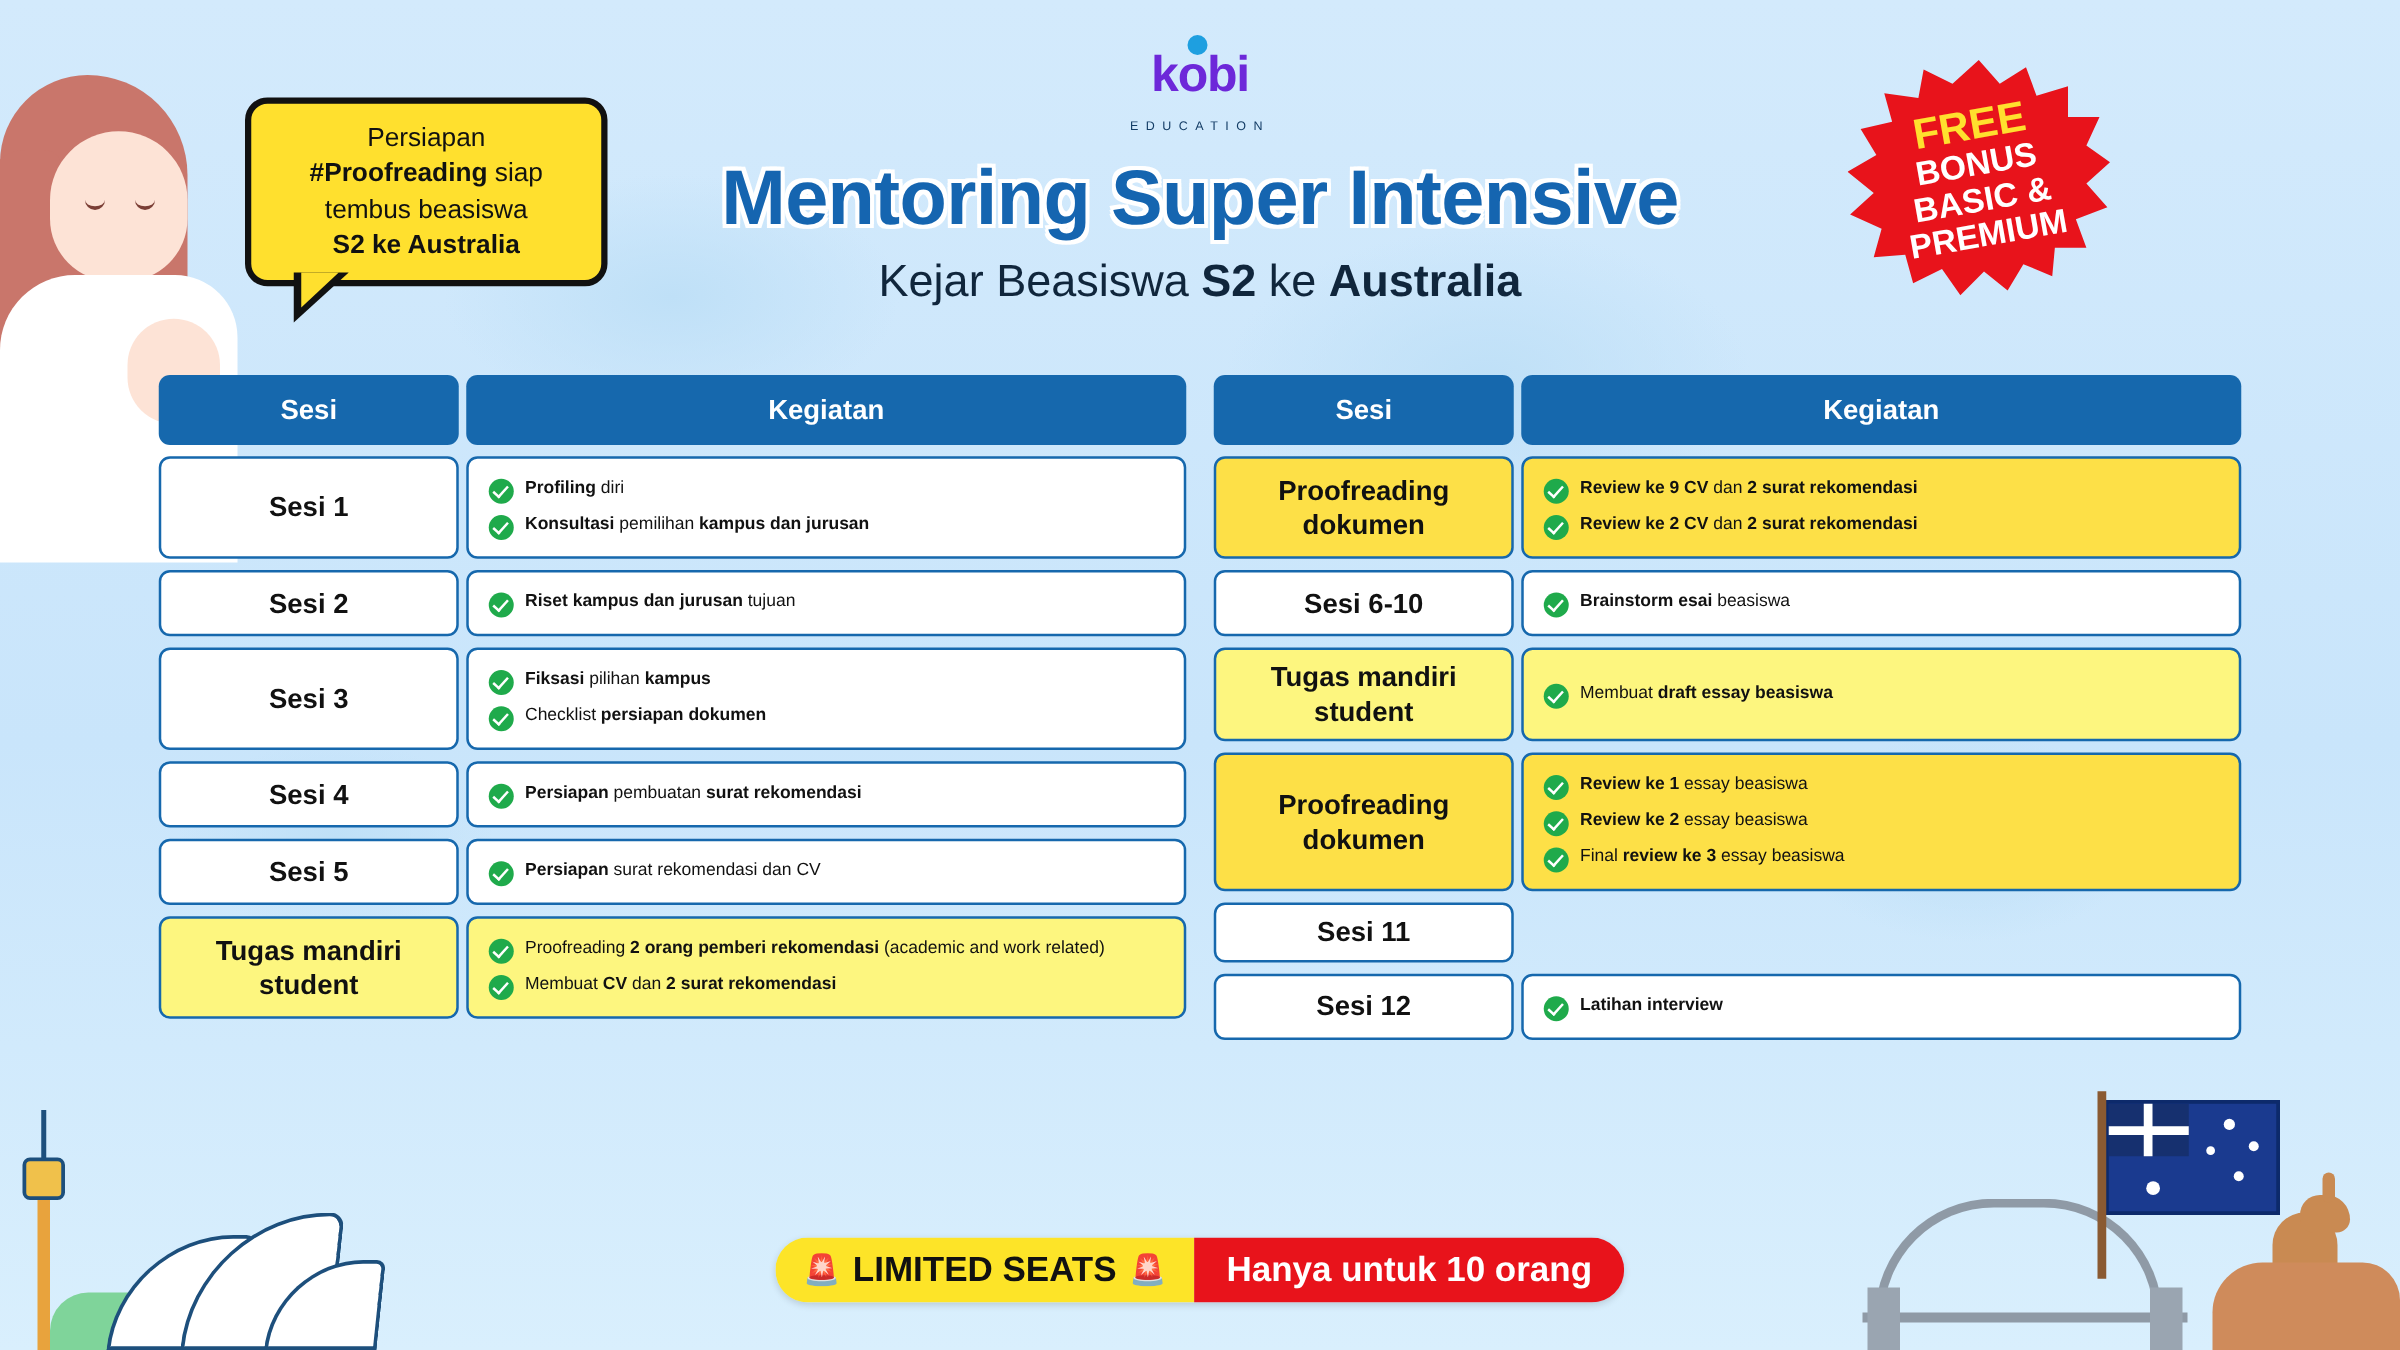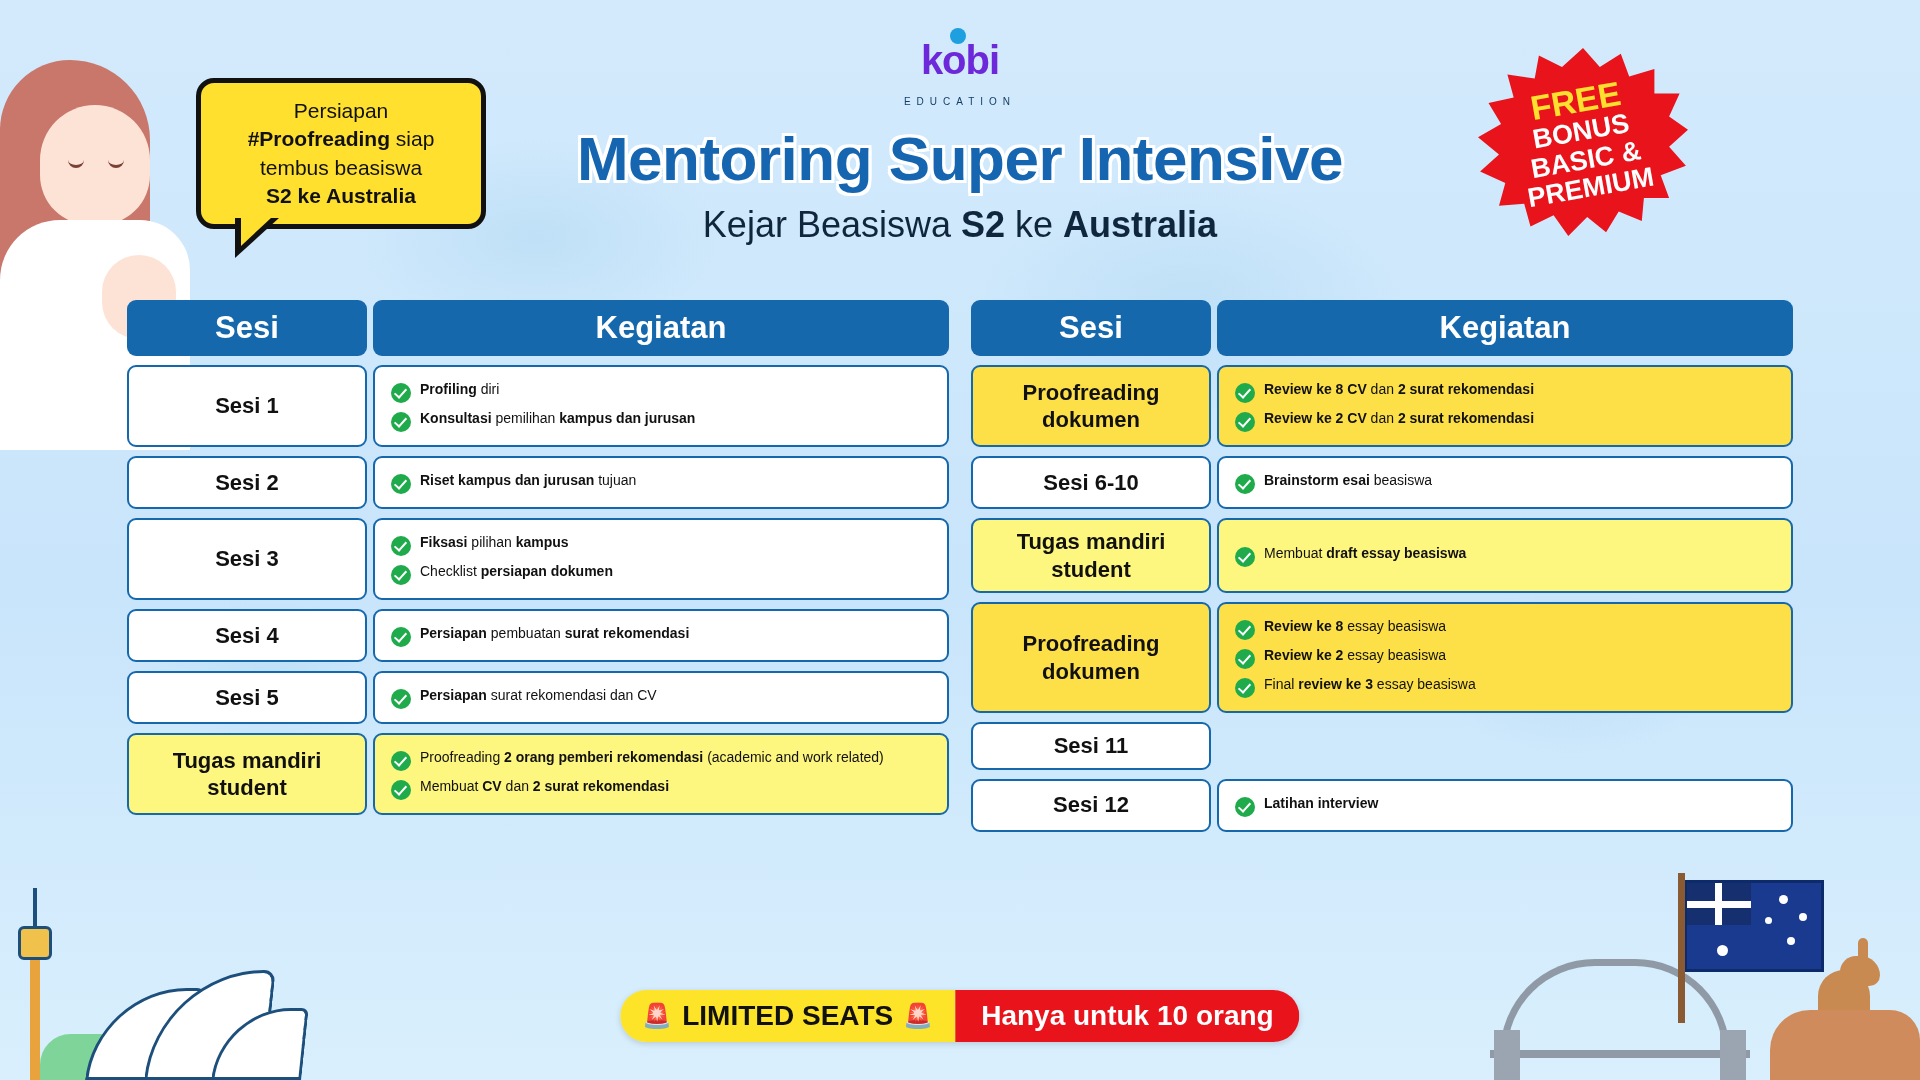--- a/index.html
+++ b/index.html
@@ -82,21 +82,21 @@
   .burst .free { color: #ffe02e; font-size: 34px; font-weight: bold; line-height: 1; }
   .burst .l2, .burst .l3, .burst .l4 { color: #fff; font-weight: bold; line-height: 1.05; }
   .burst .l2 { font-size: 27px; } .burst .l3 { font-size: 27px; } .burst .l4 { font-size: 27px; }
 
   
   .tables { position: absolute; top: 300px; left: 0; width: 1920px; display: flex; gap: 22px;
             justify-content: center; align-items: flex-start; }
   .table { width: 822px; }
   .thead { display: flex; gap: 6px; margin-bottom: 9px; }
   .th {
-    background: #1668ad; color: #fff; font-weight: bold; font-size: 31px;
+    background: #1668ad; color: #fff; font-weight: bold; font-size: 22px;
     border-radius: 9px; height: 56px; display: flex; align-items: center; justify-content: center;
   }
   .th.sesi { width: 240px; }
   .th.keg  { flex: 1; }
   .row { display: flex; gap: 6px; margin-bottom: 9px; }
   .cell-sesi {
     width: 240px; background: #fff; border: 2px solid #1668ad; border-radius: 9px;
     display: flex; align-items: center; justify-content: center; text-align: center;
     font-weight: bold; font-size: 22px; color: #111; padding: 8px 6px; line-height: 1.25;
   }
@@ -353,21 +353,21 @@
     <div class="thead">
       <div class="th sesi">Sesi</div>
       <div class="th keg">Kegiatan</div>
     </div>
     <div class="tbody">
         <div class="row peach">
           <div class="cell-sesi">Proofreading dokumen</div>
           <div class="cell-keg">
             <div class="item">
               <span class="check"></span>
-              <span><b>Review ke 8 CV</b><span> dan </span><b>2 surat rekomendasi</b></span>
+              <span><b>Review ke 9 CV</b><span> dan </span><b>2 surat rekomendasi</b></span>
             </div>
             <div class="item">
               <span class="check"></span>
               <span><b>Review ke 2 CV</b><span> dan </span><b>2 surat rekomendasi</b></span>
             </div>
           </div>
         </div>
         <div class="row">
           <div class="cell-sesi">Sesi 6-10</div>
           <div class="cell-keg">
@@ -384,21 +384,21 @@
               <span class="check"></span>
               <span><span>Membuat </span><b>draft essay beasiswa</b></span>
             </div>
           </div>
         </div>
         <div class="row peach">
           <div class="cell-sesi">Proofreading dokumen</div>
           <div class="cell-keg">
             <div class="item">
               <span class="check"></span>
-              <span><b>Review ke 8</b><span> essay beasiswa</span></span>
+              <span><b>Review ke 1</b><span> essay beasiswa</span></span>
             </div>
             <div class="item">
               <span class="check"></span>
               <span><b>Review ke 2</b><span> essay beasiswa</span></span>
             </div>
             <div class="item">
               <span class="check"></span>
               <span><span>Final </span><b>review ke 3</b><span> essay beasiswa</span></span>
             </div>
           </div>

